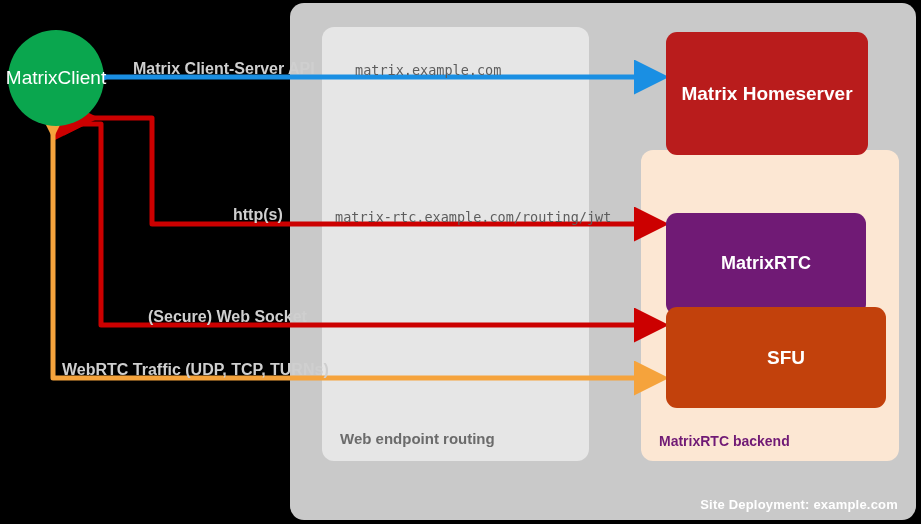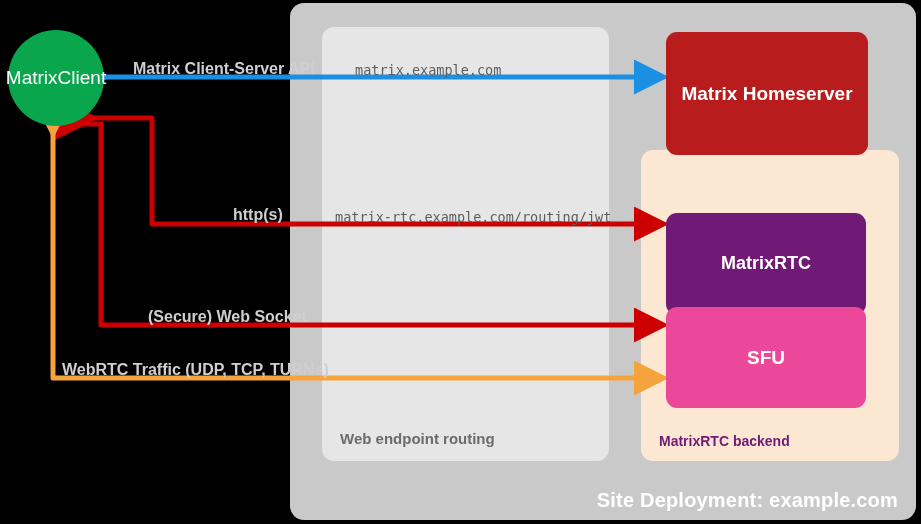--- a/index.html
+++ b/index.html
@@ -24,35 +24,34 @@
     width: 626px;
     height: 517px;
     background: #c9c9c9;
     border-radius: 14px;
   }
   .site-deployment-label {
     position: absolute;
     right: 18px;
     bottom: 8px;
     color: #ffffff;
-    font-size: 20px;
+    font-size: 13px;
     font-weight: bold;
     letter-spacing: 0.2px;
     white-space: nowrap;
   }
 
   .web-routing {
     position: absolute;
     left: 322px;
     top: 27px;
     width: 267px;
     height: 434px;
     background: #e6e6e6;
     border-radius: 12px;
-    padding-left: 20px;
   }
   .web-routing-label {
     position: absolute;
     left: 18px;
     bottom: 14px;
     color: #6b6b6b;
     font-size: 15px;
     font-weight: bold;
     white-space: nowrap;
   }
@@ -121,22 +120,23 @@
     height: 102px;
     background: #701a75;
     font-size: 18px;
     margin-top: 36px;
   }
   .sfu {
     left: 666px;
     top: 307px;
     width: 200px;
     height: 101px;
-    background: #ec4899;
+    background: #c2410c;
     font-size: 19px;
+    padding-left: 20px;
   }
 
   
   .conn-label {
     position: absolute;
     font-size: 16px;
     font-weight: bold;
     color: #cfcfcf;
     white-space: nowrap;
   }

